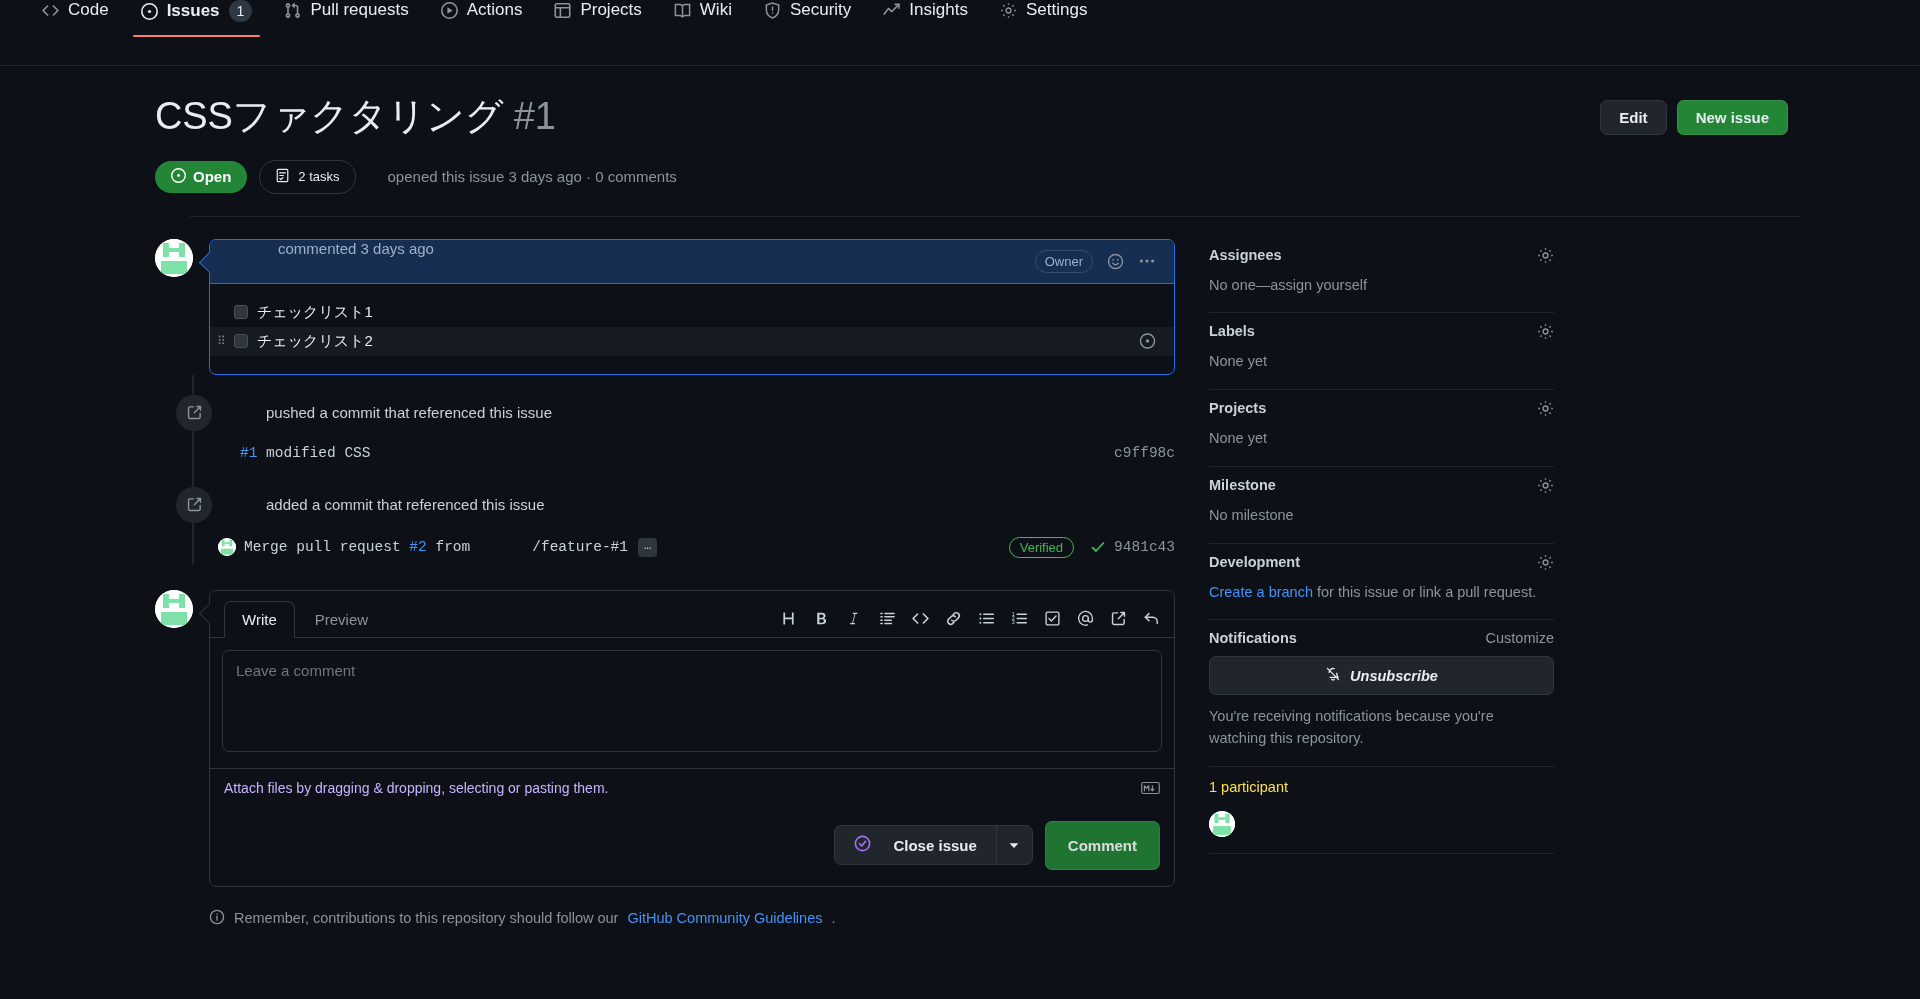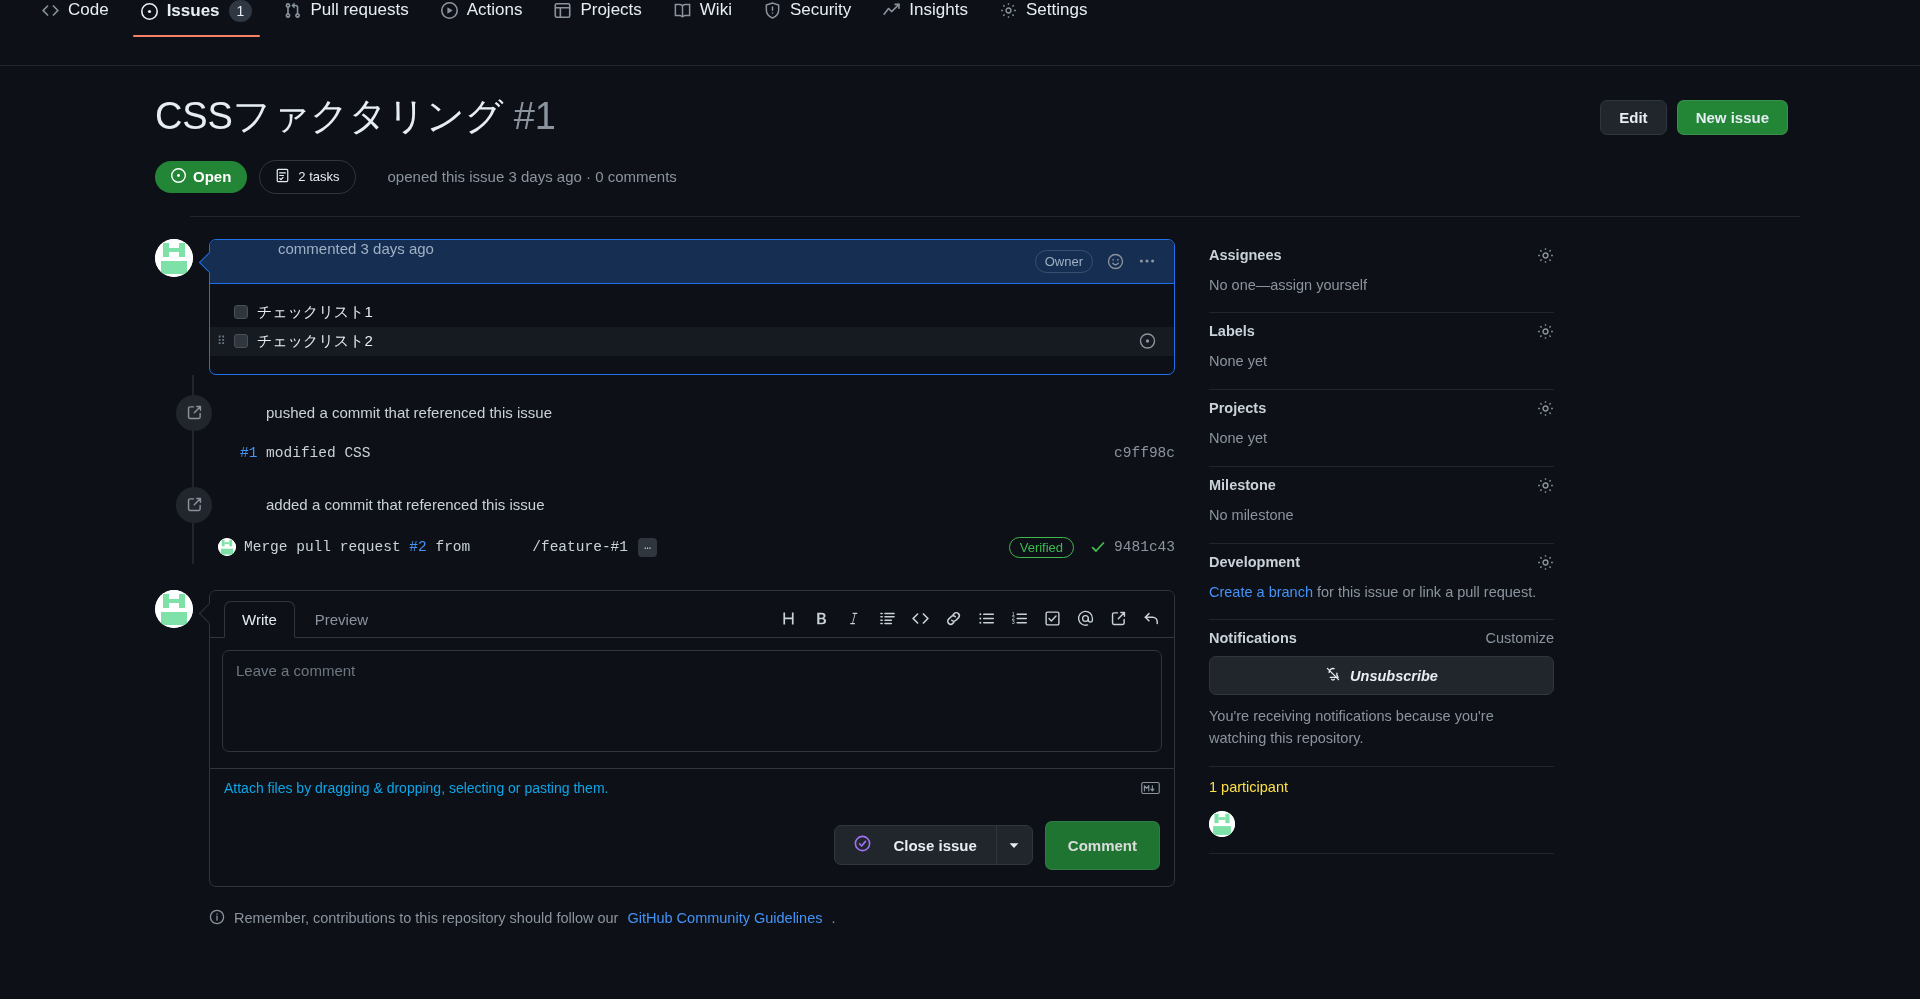--- a/index.html
+++ b/index.html
@@ -255,21 +255,21 @@
     background: #0d1117; border: 1px solid #30363d;
     border-radius: 7px; color: #6e7681;
     font-family: inherit; font-size: 15px;
     padding: 11px 13px; resize: none;
   }
   .ta::placeholder { color: #6e7681; }
   .attach-bar {
     display: flex; align-items: center;
     border-top: 1px solid #30363d;
     margin-top: 12px; padding: 11px 14px;
-    font-size: 14px; color: #0ea5e9; justify-content: flex-end;
+    font-size: 14px; color: #c4b5fd; justify-content: flex-end;
   }
   .md-badge { margin-left: auto; color: #8b949e; display:flex; }
   .editor-actions {
     display: flex; justify-content: flex-end;
     align-items: center; gap: 12px;
     padding: 14px 14px 16px 14px;
   }
   .close-group {
     display: flex; align-items: stretch;
     border: 1px solid #30363d; border-radius: 7px;

